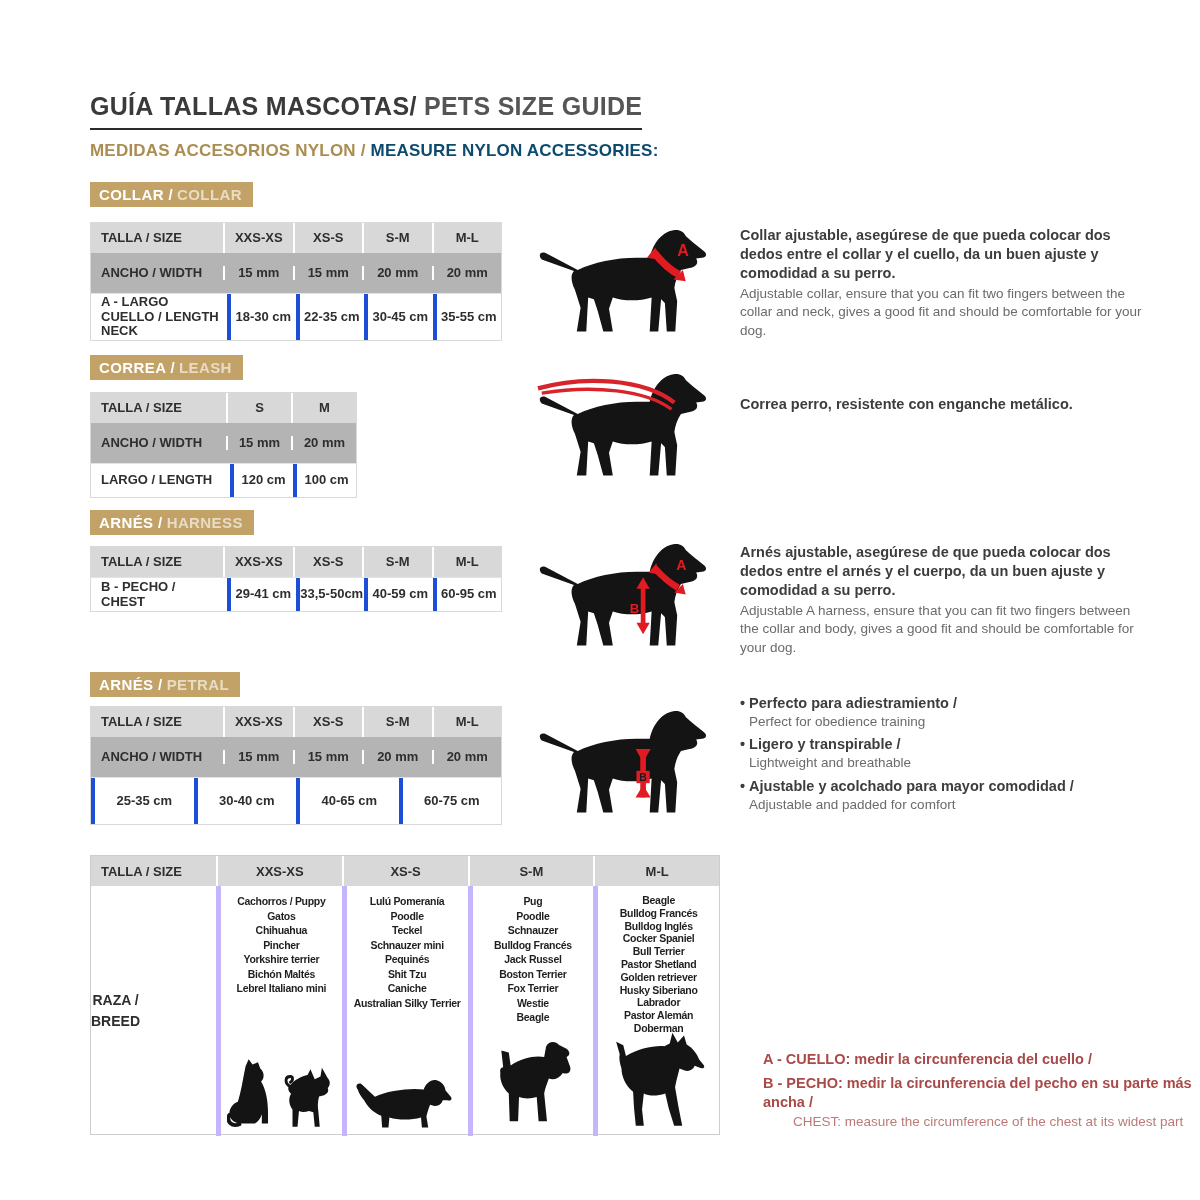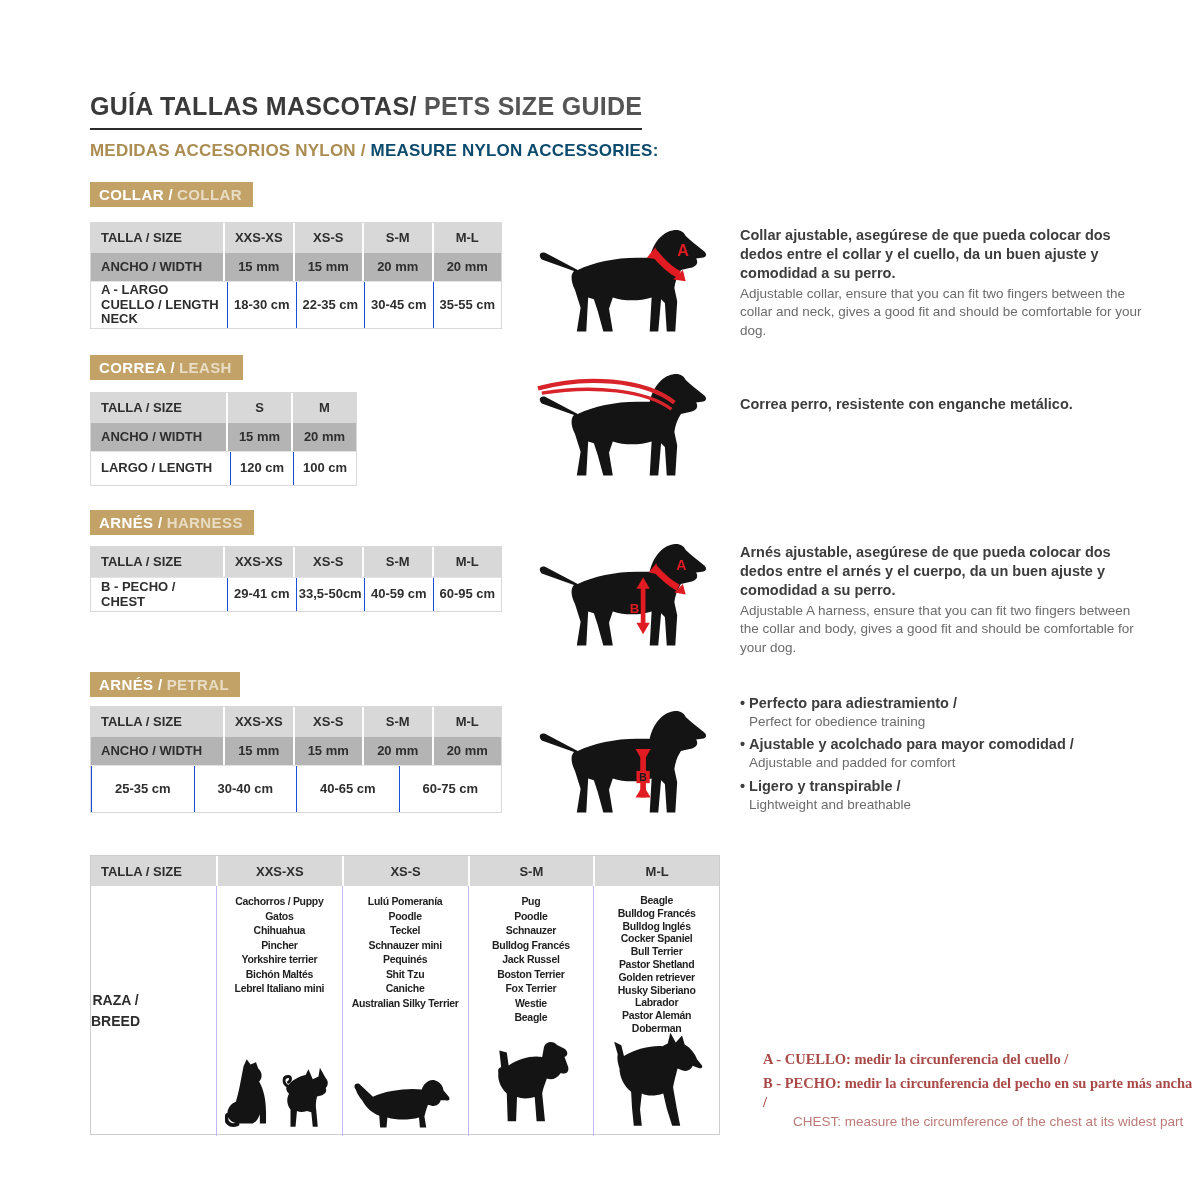--- a/index.html
+++ b/index.html
@@ -22,28 +22,28 @@
 
   
   .sizes-table{position:absolute;left:90px;border:1px solid #d9d9d9;background:#fff;}
   .t-row{display:flex;align-items:stretch;}
   .t-head{background:#d8d8d8;}
   .t-shaded{background:#b4b4b4;}
   .t-white{border-top:1px solid #e3e3e3;}
   .t-row>div{display:flex;align-items:center;justify-content:center;
              font-weight:bold;font-size:13px;color:#2e2e2e;line-height:1.15;}
   .t-row>.t-cell{border-left:2px solid #fff;}
-  .t-white>.t-cell{border-left:1px solid #1d4ed8;}
+  .t-white>.t-cell{border-left:4px solid #1d4ed8;}
   .t-label{justify-content:flex-start !important;padding-left:10px;font-size:12.5px;}
   .w410 .t-label{width:122px;flex:none;}
   .w410 .t-cell{flex:1;}
   .w265 .t-label{width:125px;flex:none;}
   .w265 .t-cell{flex:1;}
   .h-head{height:30px;}
-  .h-mid{height:28px;}
+  .h-mid{height:40px;align-items:center;}
   .h-std{height:33px;}
   .h-tall{height:46px;}
   .h-tall .t-label,.h-std .t-label{padding-right:4px;}
 
   
   .dog-fig{position:absolute;left:532px;width:190px;height:125px;}
   .dog-fig svg{width:100%;height:100%;}
 
   
   .desc{position:absolute;left:740px;width:402px;}
@@ -57,33 +57,33 @@
 
   
   .breeds{position:absolute;left:90px;top:855px;width:630px;height:280px;
           border:1px solid #cdcdcd;box-sizing:border-box;}
   .breeds-head{display:flex;height:30px;background:#d8d8d8;}
   .breeds-head>div{display:flex;align-items:center;justify-content:center;
                    font-weight:bold;font-size:13px;color:#2e2e2e;}
   .breeds-head>.bh-label{width:125px;flex:none;justify-content:flex-start;padding-left:10px;box-sizing:border-box;}
   .breeds-head>.bh-size{flex:1;border-left:2px solid #fff;}
   .breeds-body{display:flex;height:250px;}
-  .bcol{flex:1;position:relative;border-left:1px solid #c4b5fd;}
+  .bcol{flex:1;position:relative;border-left:5px solid #c4b5fd;}
   .bcol-label{width:125px;flex:none;border-left:none;display:flex;align-items:center;justify-content:flex-start;}
   .raza{font-weight:bold;font-size:14px;color:#2e2e2e;text-align:center;line-height:1.5;}
   .blist{padding-top:8px;text-align:center;font-weight:bold;font-size:10.5px;
          letter-spacing:-0.3px;line-height:14.5px;color:#1f1f1f;white-space:nowrap;}
   .blist.tight{line-height:12.8px;}
   .animal{position:absolute;bottom:5px;left:50%;transform:translateX(-50%);
           display:flex;align-items:flex-end;gap:8px;}
 
   
   .notes{position:absolute;left:763px;top:1050px;width:430px;}
   .note{margin-bottom:4px;}
-  .note .es{font-weight:bold;font-size:14.5px;color:#a94a48;line-height:1.35;font-family:Liberation Serif, serif;}
+  .note .es{font-weight:bold;font-size:14.5px;color:#a94a48;line-height:1.35;}
   .note .en{font-size:13.5px;color:#bb7a76;line-height:1.35;margin-left:30px;}
 </style>
 </head>
 <body>
 
 <div id="page">
 
   <svg width="0" height="0" style="position:absolute">
     <defs>
       <path id="dog-sil" d="M10,46 C6,42 8,37 14,39 L48,57 C64,49 88,44 110,44 L124,44 C127,30 136,17 149,15 C156,14 160,17 162,21 C167,26 174,31 181,37 C185,40 184,44 179,44 L173,45 C176,50 173,54 166,55 L157,57 C153,63 151,69 150,76 L153,90 L151,122 L142,122 L140,92 L136,88 L133,122 L124,122 L126,86 C113,90 97,90 85,86 L81,98 L85,122 L75,122 L69,100 L65,88 L59,86 L57,122 L47,122 L51,97 L45,78 C41,70 40,62 44,58 Z"></path>
@@ -239,26 +239,26 @@
       <text x="113" y="89" font-size="11" font-weight="bold" fill="#1a1a1a">B</text>
       <polygon points="109,106 125,106 117,93" fill="#e01b22"></polygon>
     </svg>
   </div>
   <div class="bullets" style="top:694px">
     <div class="b-item">
       <div class="es">Perfecto para adiestramiento /</div>
       <div class="en">Perfect for obedience training</div>
     </div>
     <div class="b-item">
+      <div class="es">Ligero y transpirable /</div>
+      <div class="en">Lightweight and breathable</div>
+    </div>
+    <div class="b-item">
       <div class="es">Ajustable y acolchado para mayor comodidad /</div>
       <div class="en">Adjustable and padded for comfort</div>
-    </div>
-    <div class="b-item">
-      <div class="es">Ligero y transpirable /</div>
-      <div class="en">Lightweight and breathable</div>
     </div>
   </div>
 
   <div class="breeds">
     <div class="breeds-head">
       <div class="bh-label">TALLA /  SIZE</div>
       <div class="bh-size">XXS-XS</div>
       <div class="bh-size">XS-S</div>
       <div class="bh-size">S-M</div>
       <div class="bh-size">M-L</div>

